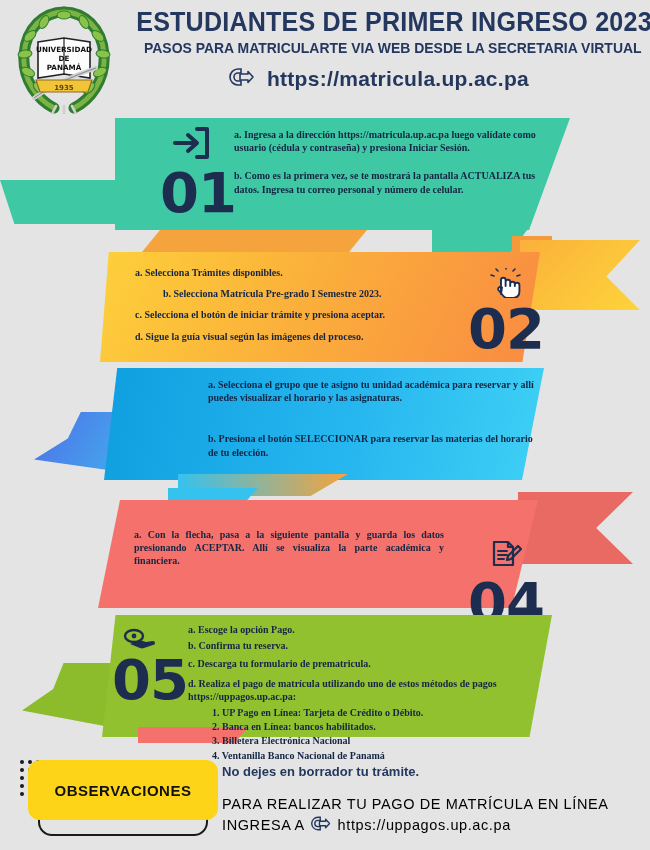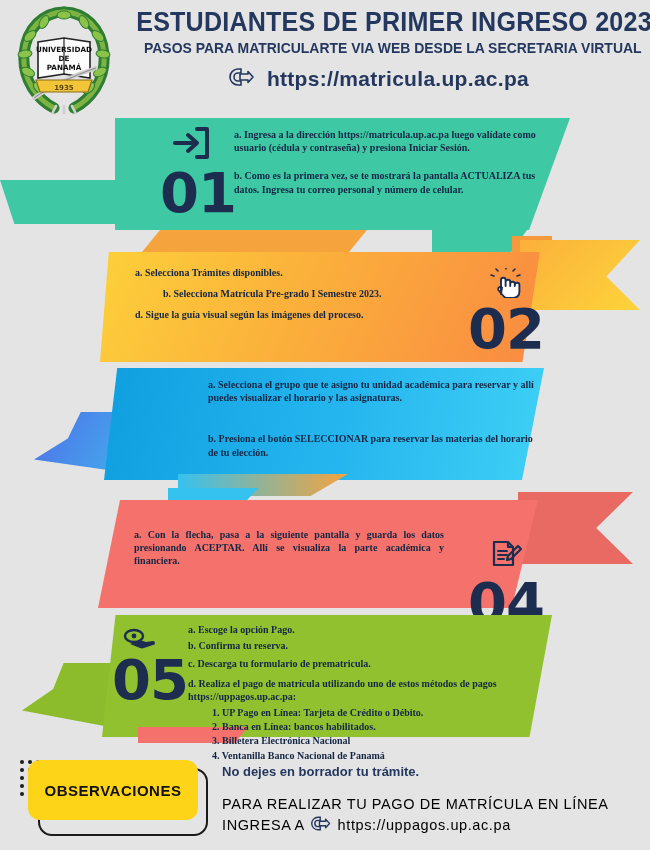--- a/index.html
+++ b/index.html
@@ -157,21 +157,21 @@
   .sublist div { margin-bottom: 1px; }
 
   
   .footer { position: absolute; left: 0; top: 752px; width: 650px; height: 98px; }
   .dots { position: absolute; left: 18px; top: 6px; }
   .obs-outline {
     position: absolute; left: 38px; top: 16px; width: 170px; height: 68px;
     border: 2.5px solid #1a1a1a; border-radius: 14px;
   }
   .obs-box {
-    position: absolute; left: 28px; top: 8px; width: 170px; height: 60px;
+    position: absolute; left: 28px; top: 8px; width: 190px; height: 60px;
     background: #fdd418; border-radius: 12px;
     display: flex; align-items: center; justify-content: center;
   }
   .obs-label { font-size: 15px; font-weight: bold; color: #111; letter-spacing: .5px; }
   .foot-text { position: absolute; left: 222px; top: 12px; width: 420px; }
   .foot-line1 { font-size: 13px; font-weight: bold; color: #24375e; }
   .foot-line2 {
     margin-top: 16px; font-size: 14.5px; font-weight: normal; color: #000000;
     letter-spacing: .6px; line-height: 1.35;
   }
@@ -262,20 +262,21 @@
   </div>
 
   <div class="step" id="step2">
     <div class="tail tailTeal"></div>
     <div class="tail tailR2"></div>
     <div class="tail tailR1"></div>
     <div class="shape"></div>
     <div class="inner body-text tight">
       <p>a. Selecciona Trámites disponibles.</p>
       <p style="margin-top:8px;padding-left:28px;">b. Selecciona Matrícula Pre-grado I Semestre 2023.</p>
+      <p style="margin-top:8px;">c. Selecciona el botón de iniciar trámite y presiona aceptar.</p>
       <p style="margin-top:8px;">d. Sigue la guía visual según las imágenes del proceso.</p>
     </div>
     <div class="numbox">
       <div class="ico">
         <svg width="34" height="30" viewBox="0 0 34 30">
           <path d="M9 3 l-2 -2 M17 1 l0 -0.5 M24 3 l2 -2 M5 8 l-3 -1 M28 8 l3 -1" stroke="#1d2d50" stroke-width="1.6" stroke-linecap="round"></path>
           <path d="M12 26 v-14 a2.3 2.3 0 0 1 4.6 0 v6 v-4 a2.3 2.3 0 0 1 4.6 0 v4 v-2 a2.3 2.3 0 0 1 4.6 0 v2 v-1 a2.3 2.3 0 0 1 4.6 0 v7 a6 6 0 0 1 -6 6 h-6 a5 5 0 0 1 -4 -2 l-5 -6 a2.3 2.3 0 0 1 3.6 -2.6 z" fill="#fff" stroke="#1d2d50" stroke-width="1.9" stroke-linejoin="round"></path>
         </svg>
       </div>
       <div class="num" style="margin-top:4px;">02</div>

